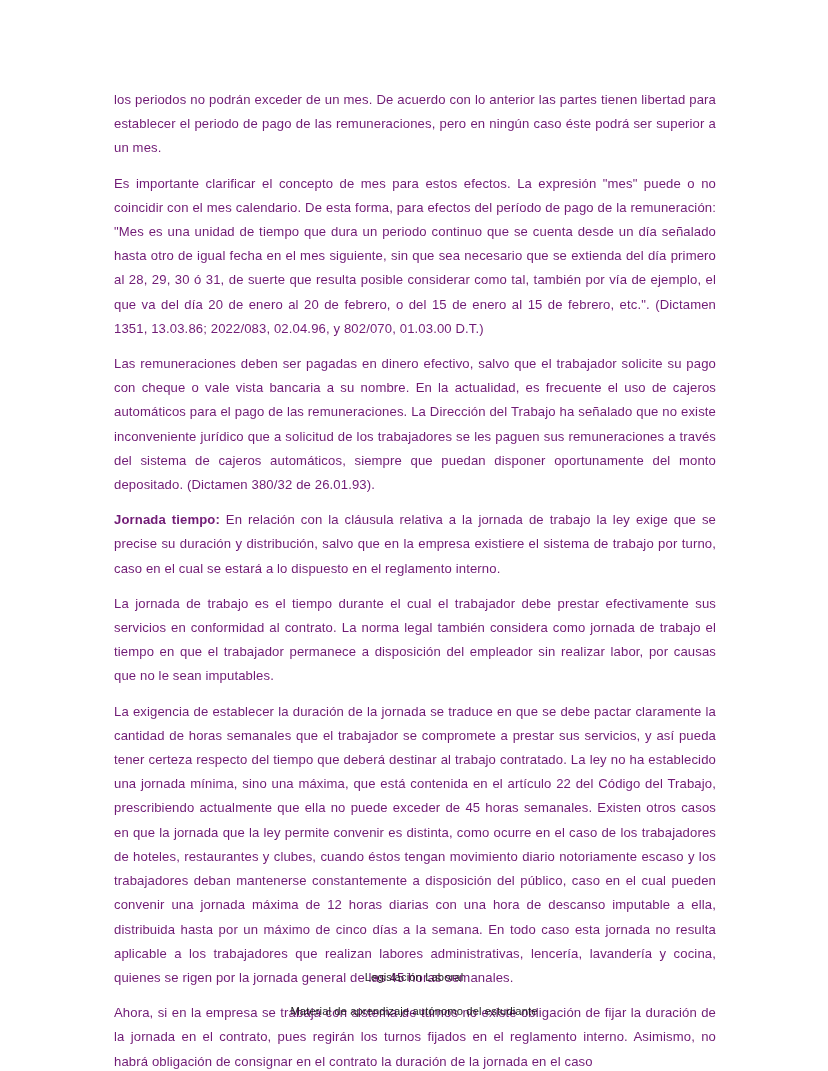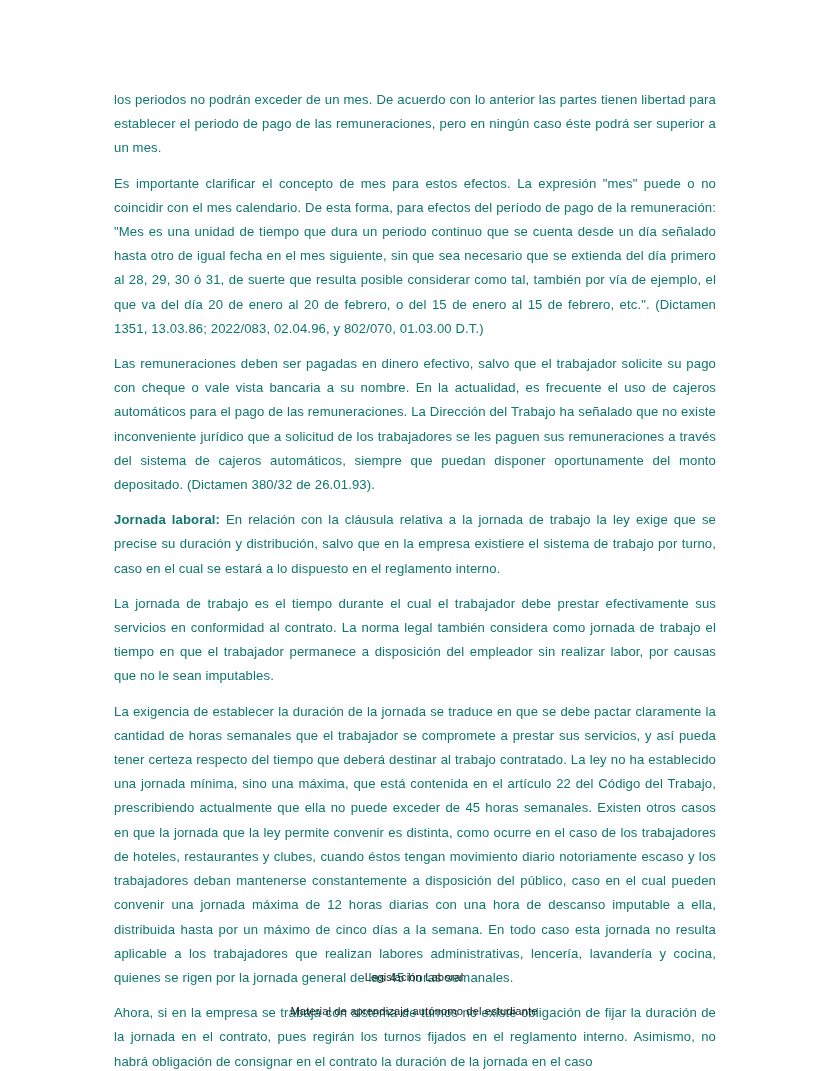--- a/index.html
+++ b/index.html
@@ -26,21 +26,21 @@
     left: 114px;
     top: 88px;
     width: 602px;
   }
   .para {
     font-size: 13.1px;
     line-height: 24.2px;
     text-align: justify;
     text-justify: inter-word;
     margin: 0 0 11px 0;
-    color: #0f766e;
+    color: #701a75;
     letter-spacing: 0.01em;
     hyphens: none;
   }
   .para:last-child {
     margin-bottom: 0;
   }
   .lead {
     font-weight: bold;
   }
   .footer {
@@ -71,21 +71,21 @@
 
     <p class="para">
       <span>Es importante clarificar el concepto de mes para estos efectos. La expresión "mes" puede o no coincidir con el mes calendario. De esta forma, para efectos del período de pago de la remuneración: "Mes es una unidad de tiempo que dura un periodo continuo que se cuenta desde un día señalado hasta otro de igual fecha en el mes siguiente, sin que sea necesario que se extienda del día primero al 28, 29, 30 ó 31, de suerte que resulta posible considerar como tal, también por vía de ejemplo, el que va del día 20 de enero al 20 de febrero, o del 15 de enero al 15 de febrero, etc.". (Dictamen 1351, 13.03.86; 2022/083, 02.04.96, y 802/070, 01.03.00 D.T.)</span>
     </p>
 
     <p class="para">
       <span>Las remuneraciones deben ser pagadas en dinero efectivo, salvo que el trabajador solicite su pago con cheque o vale vista bancaria a su nombre. En la actualidad, es frecuente el uso de cajeros automáticos para el pago de las remuneraciones. La Dirección del Trabajo ha señalado que no existe inconveniente jurídico que a solicitud de los trabajadores se les paguen sus remuneraciones a través del sistema de cajeros automáticos, siempre que puedan disponer oportunamente del monto depositado. (Dictamen 380/32 de 26.01.93).</span>
     </p>
 
     <p class="para">
-      <span class="lead">Jornada laboral:</span><span> En relación con la cláusula relativa a la jornada de trabajo la ley exige que se precise su duración y distribución, salvo que en la empresa existiere el sistema de trabajo por turno, caso en el cual se estará a lo dispuesto en el reglamento interno.</span>
+      <span class="lead">Jornada tiempo:</span><span> En relación con la cláusula relativa a la jornada de trabajo la ley exige que se precise su duración y distribución, salvo que en la empresa existiere el sistema de trabajo por turno, caso en el cual se estará a lo dispuesto en el reglamento interno.</span>
     </p>
 
     <p class="para">
       <span>La jornada de trabajo es el tiempo durante el cual el trabajador debe prestar efectivamente sus servicios en conformidad al contrato. La norma legal también considera como jornada de trabajo el tiempo en que el trabajador permanece a disposición del empleador sin realizar labor, por causas que no le sean imputables.</span>
     </p>
 
     <p class="para">
       <span>La exigencia de establecer la duración de la jornada se traduce en que se debe pactar claramente la cantidad de horas semanales que el trabajador se compromete a prestar sus servicios, y así pueda tener certeza respecto del tiempo que deberá destinar al trabajo contratado. La ley no ha establecido una jornada mínima, sino una máxima, que está contenida en el artículo 22 del Código del Trabajo, prescribiendo actualmente que ella no puede exceder de 45 horas semanales. Existen otros casos en que la jornada que la ley permite convenir es distinta, como ocurre en el caso de los trabajadores de hoteles, restaurantes y clubes, cuando éstos tengan movimiento diario notoriamente escaso y los trabajadores deban mantenerse constantemente a disposición del público, caso en el cual pueden convenir una jornada máxima de 12 horas diarias con una hora de descanso imputable a ella, distribuida hasta por un máximo de cinco días a la semana. En todo caso esta jornada no resulta aplicable a los trabajadores que realizan labores administrativas, lencería, lavandería y cocina, quienes se rigen por la jornada general de las 45 horas semanales.</span>
     </p>
 

